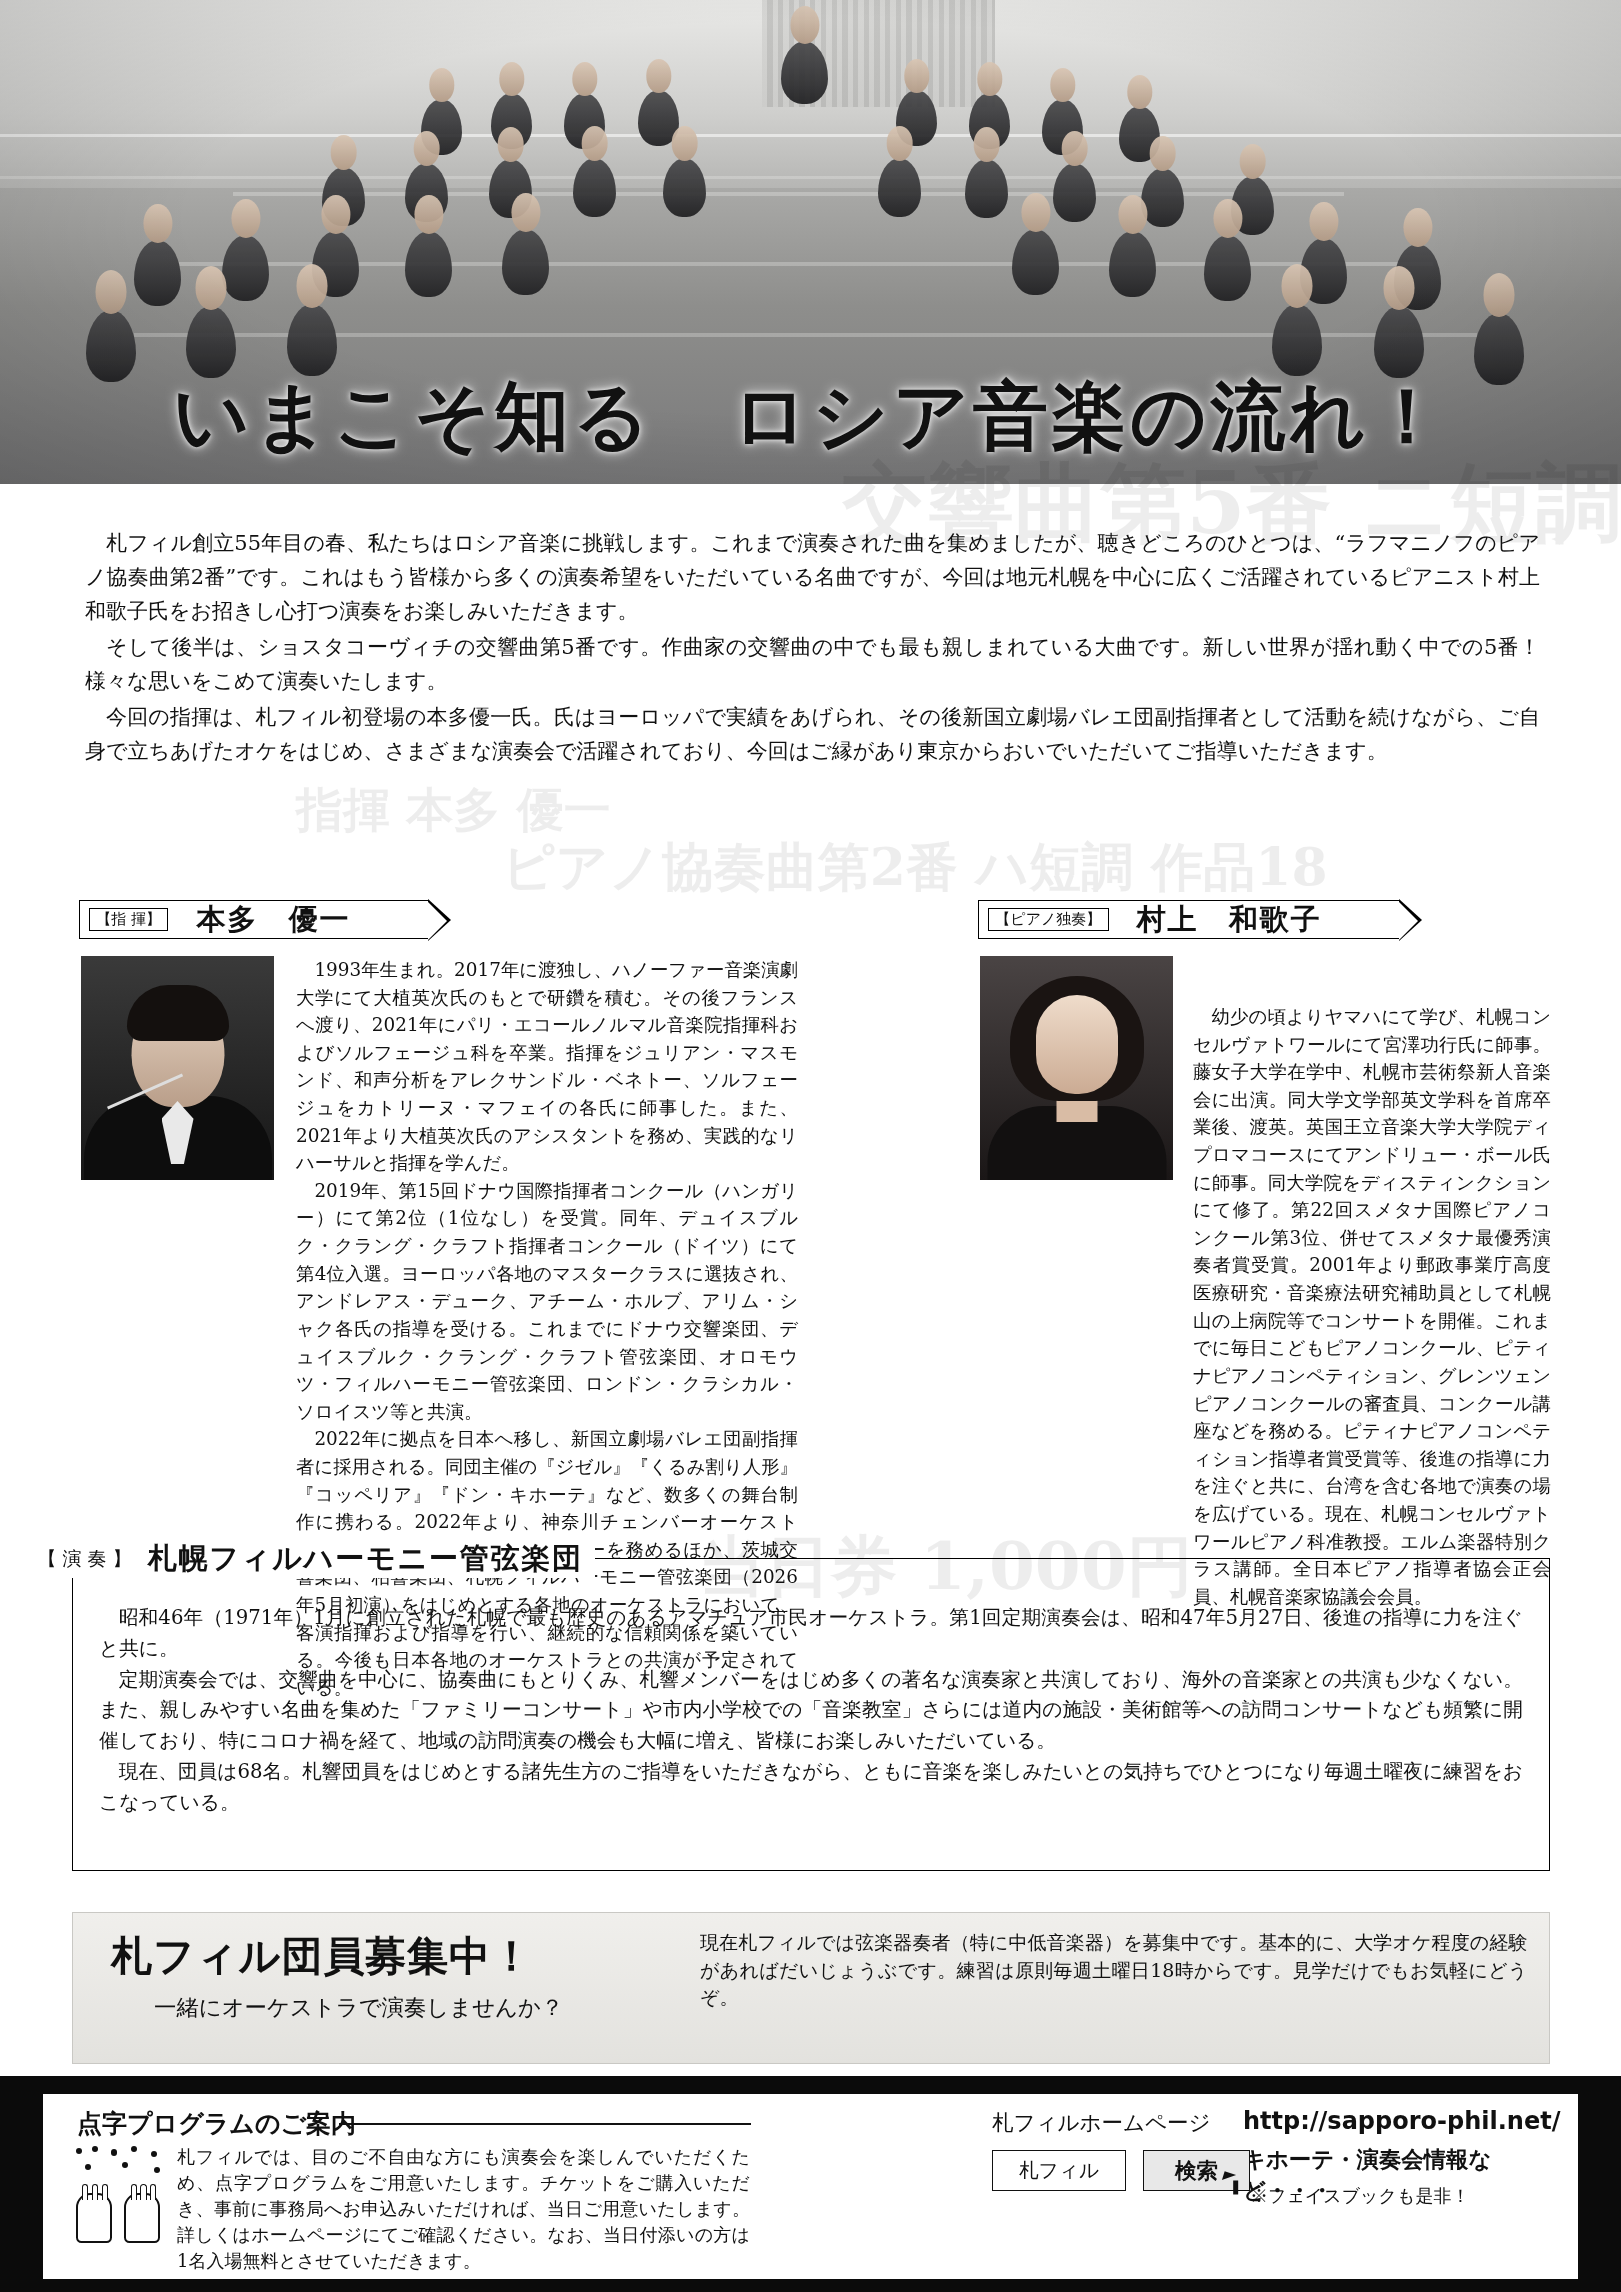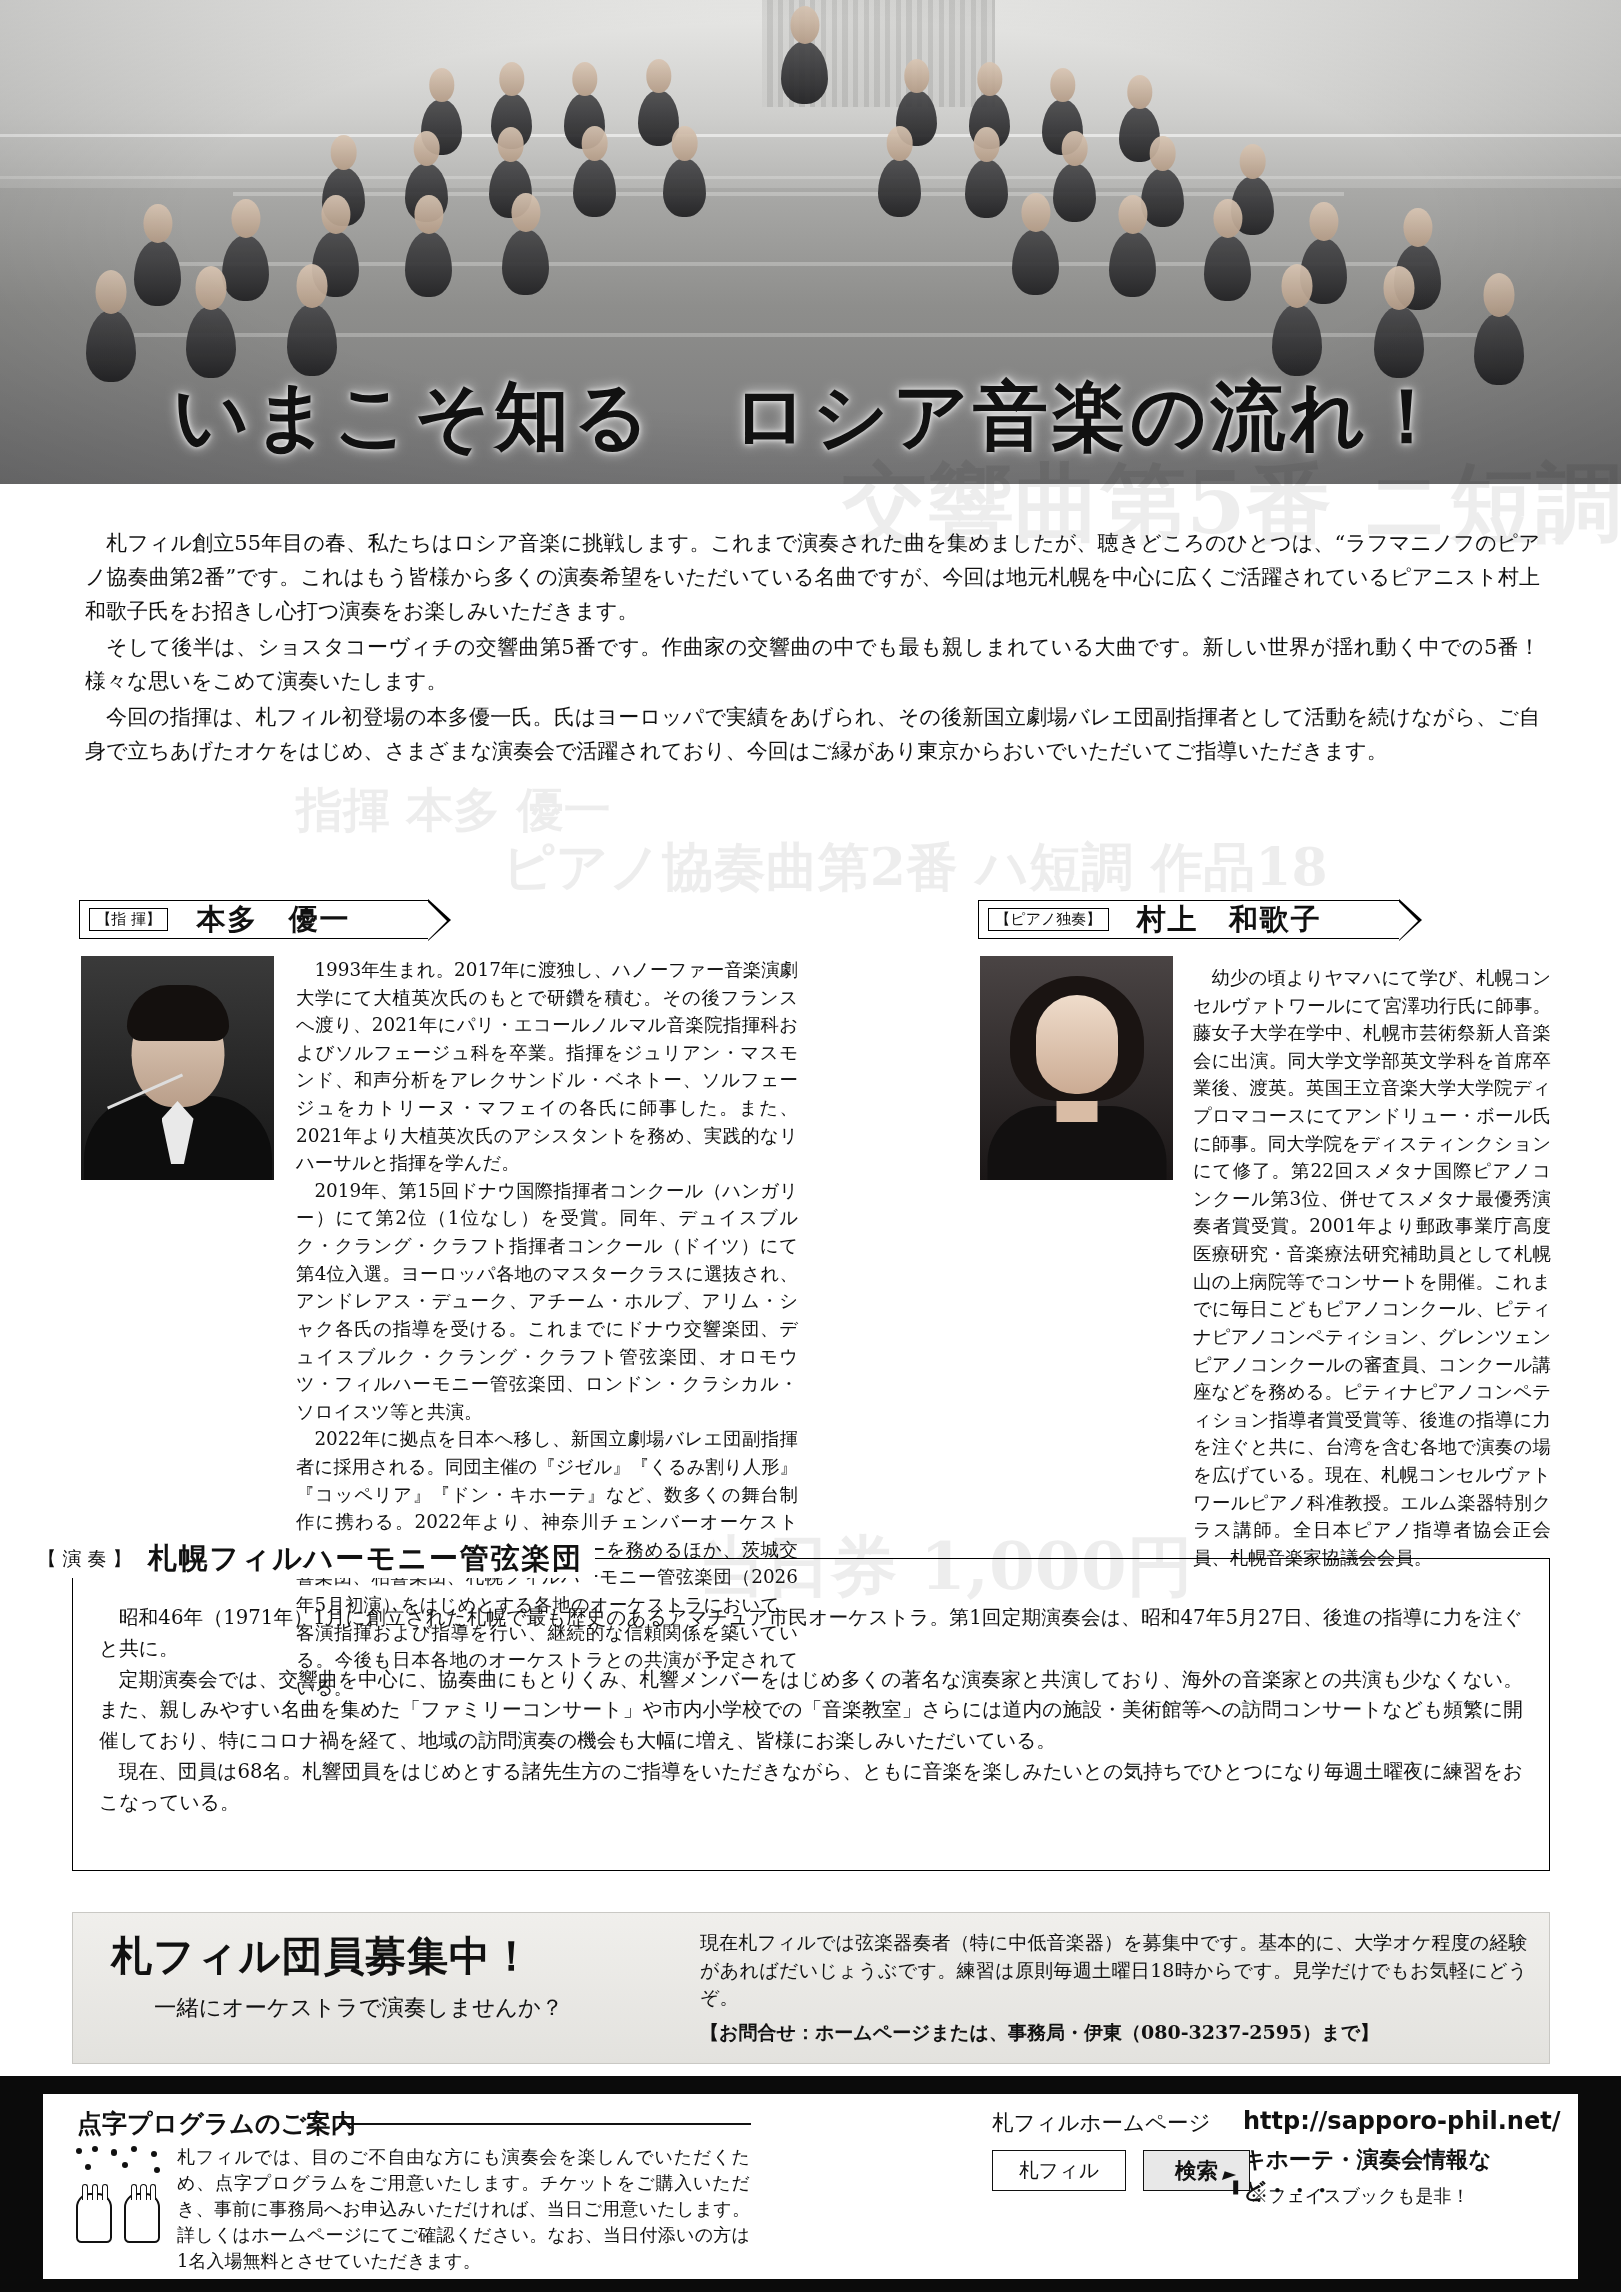--- a/index.html
+++ b/index.html
@@ -323,21 +323,21 @@
 <div class="prof-head" style="left:978px; top:900px; width:421px;">
   <span class="prof-tag">【ピアノ独奏】</span>
   <span class="prof-name">村上　和歌子</span>
 </div>
 <div class="portrait female" style="left:980px; top:956px;">
   <div class="p-body"></div>
   <div class="p-neck"></div>
   <div class="p-hair"></div>
   <div class="p-face-cut"></div>
 </div>
-<div class="prof-body" style="left:1193px; top:964px; width:358px;">
+<div class="prof-body" style="left:1193px; top:1003px; width:358px;">
   <p>幼少の頃よりヤマハにて学び、札幌コンセルヴァトワールにて宮澤功行氏に師事。藤女子大学在学中、札幌市芸術祭新人音楽会に出演。同大学文学部英文学科を首席卒業後、渡英。英国王立音楽大学大学院ディプロマコースにてアンドリュー・ボール氏に師事。同大学院をディスティンクションにて修了。第22回スメタナ国際ピアノコンクール第3位、併せてスメタナ最優秀演奏者賞受賞。2001年より郵政事業庁高度医療研究・音楽療法研究補助員として札幌山の上病院等でコンサートを開催。これまでに毎日こどもピアノコンクール、ピティナピアノコンペティション、グレンツェンピアノコンクールの審査員、コンクール講座などを務める。ピティナピアノコンペティション指導者賞受賞等、後進の指導に力を注ぐと共に、台湾を含む各地で演奏の場を広げている。現在、札幌コンセルヴァトワールピアノ科准教授。エルム楽器特別クラス講師。全日本ピアノ指導者協会正会員、札幌音楽家協議会会員。</p>
 </div>
 
 <div class="orch-box"></div>
 <div class="orch-head">
   <span class="orch-tag">【 演 奏 】</span>
   <span class="orch-name">札幌フィルハーモニー管弦楽団</span>
 </div>
 <div class="orch-body">
   <p>昭和46年（1971年）1月に創立された札幌で最も歴史のあるアマチュア市民オーケストラ。第1回定期演奏会は、昭和47年5月27日、後進の指導に力を注ぐと共に。</p>
@@ -345,21 +345,20 @@
   <p>現在、団員は68名。札響団員をはじめとする諸先生方のご指導をいただきながら、ともに音楽を楽しみたいとの気持ちでひとつになり毎週土曜夜に練習をおこなっている。</p>
 </div>
 
 <div class="recruit">
   <div class="recruit-left">
     <div class="recruit-title">札フィル団員募集中！</div>
     <div class="recruit-sub">一緒にオーケストラで演奏しませんか？</div>
   </div>
   <div class="recruit-right">
     <p>現在札フィルでは弦楽器奏者（特に中低音楽器）を募集中です。基本的に、大学オケ程度の経験があればだいじょうぶです。練習は原則毎週土曜日18時からです。見学だけでもお気軽にどうぞ。</p>
-    <p class="recruit-contact">【お問合せ：ホームページまたは、事務局・伊東（080-3237-2595）まで】</p>
   </div>
 </div>
 
 <div class="footer">
   <div class="footer-inner">
     <div class="braille-title">点字プログラムのご案内</div>
     <div class="braille-rule"></div>
 
     <div class="hands">
       <span class="dot" style="left:3.6px;  top:3.6px;"></span>

